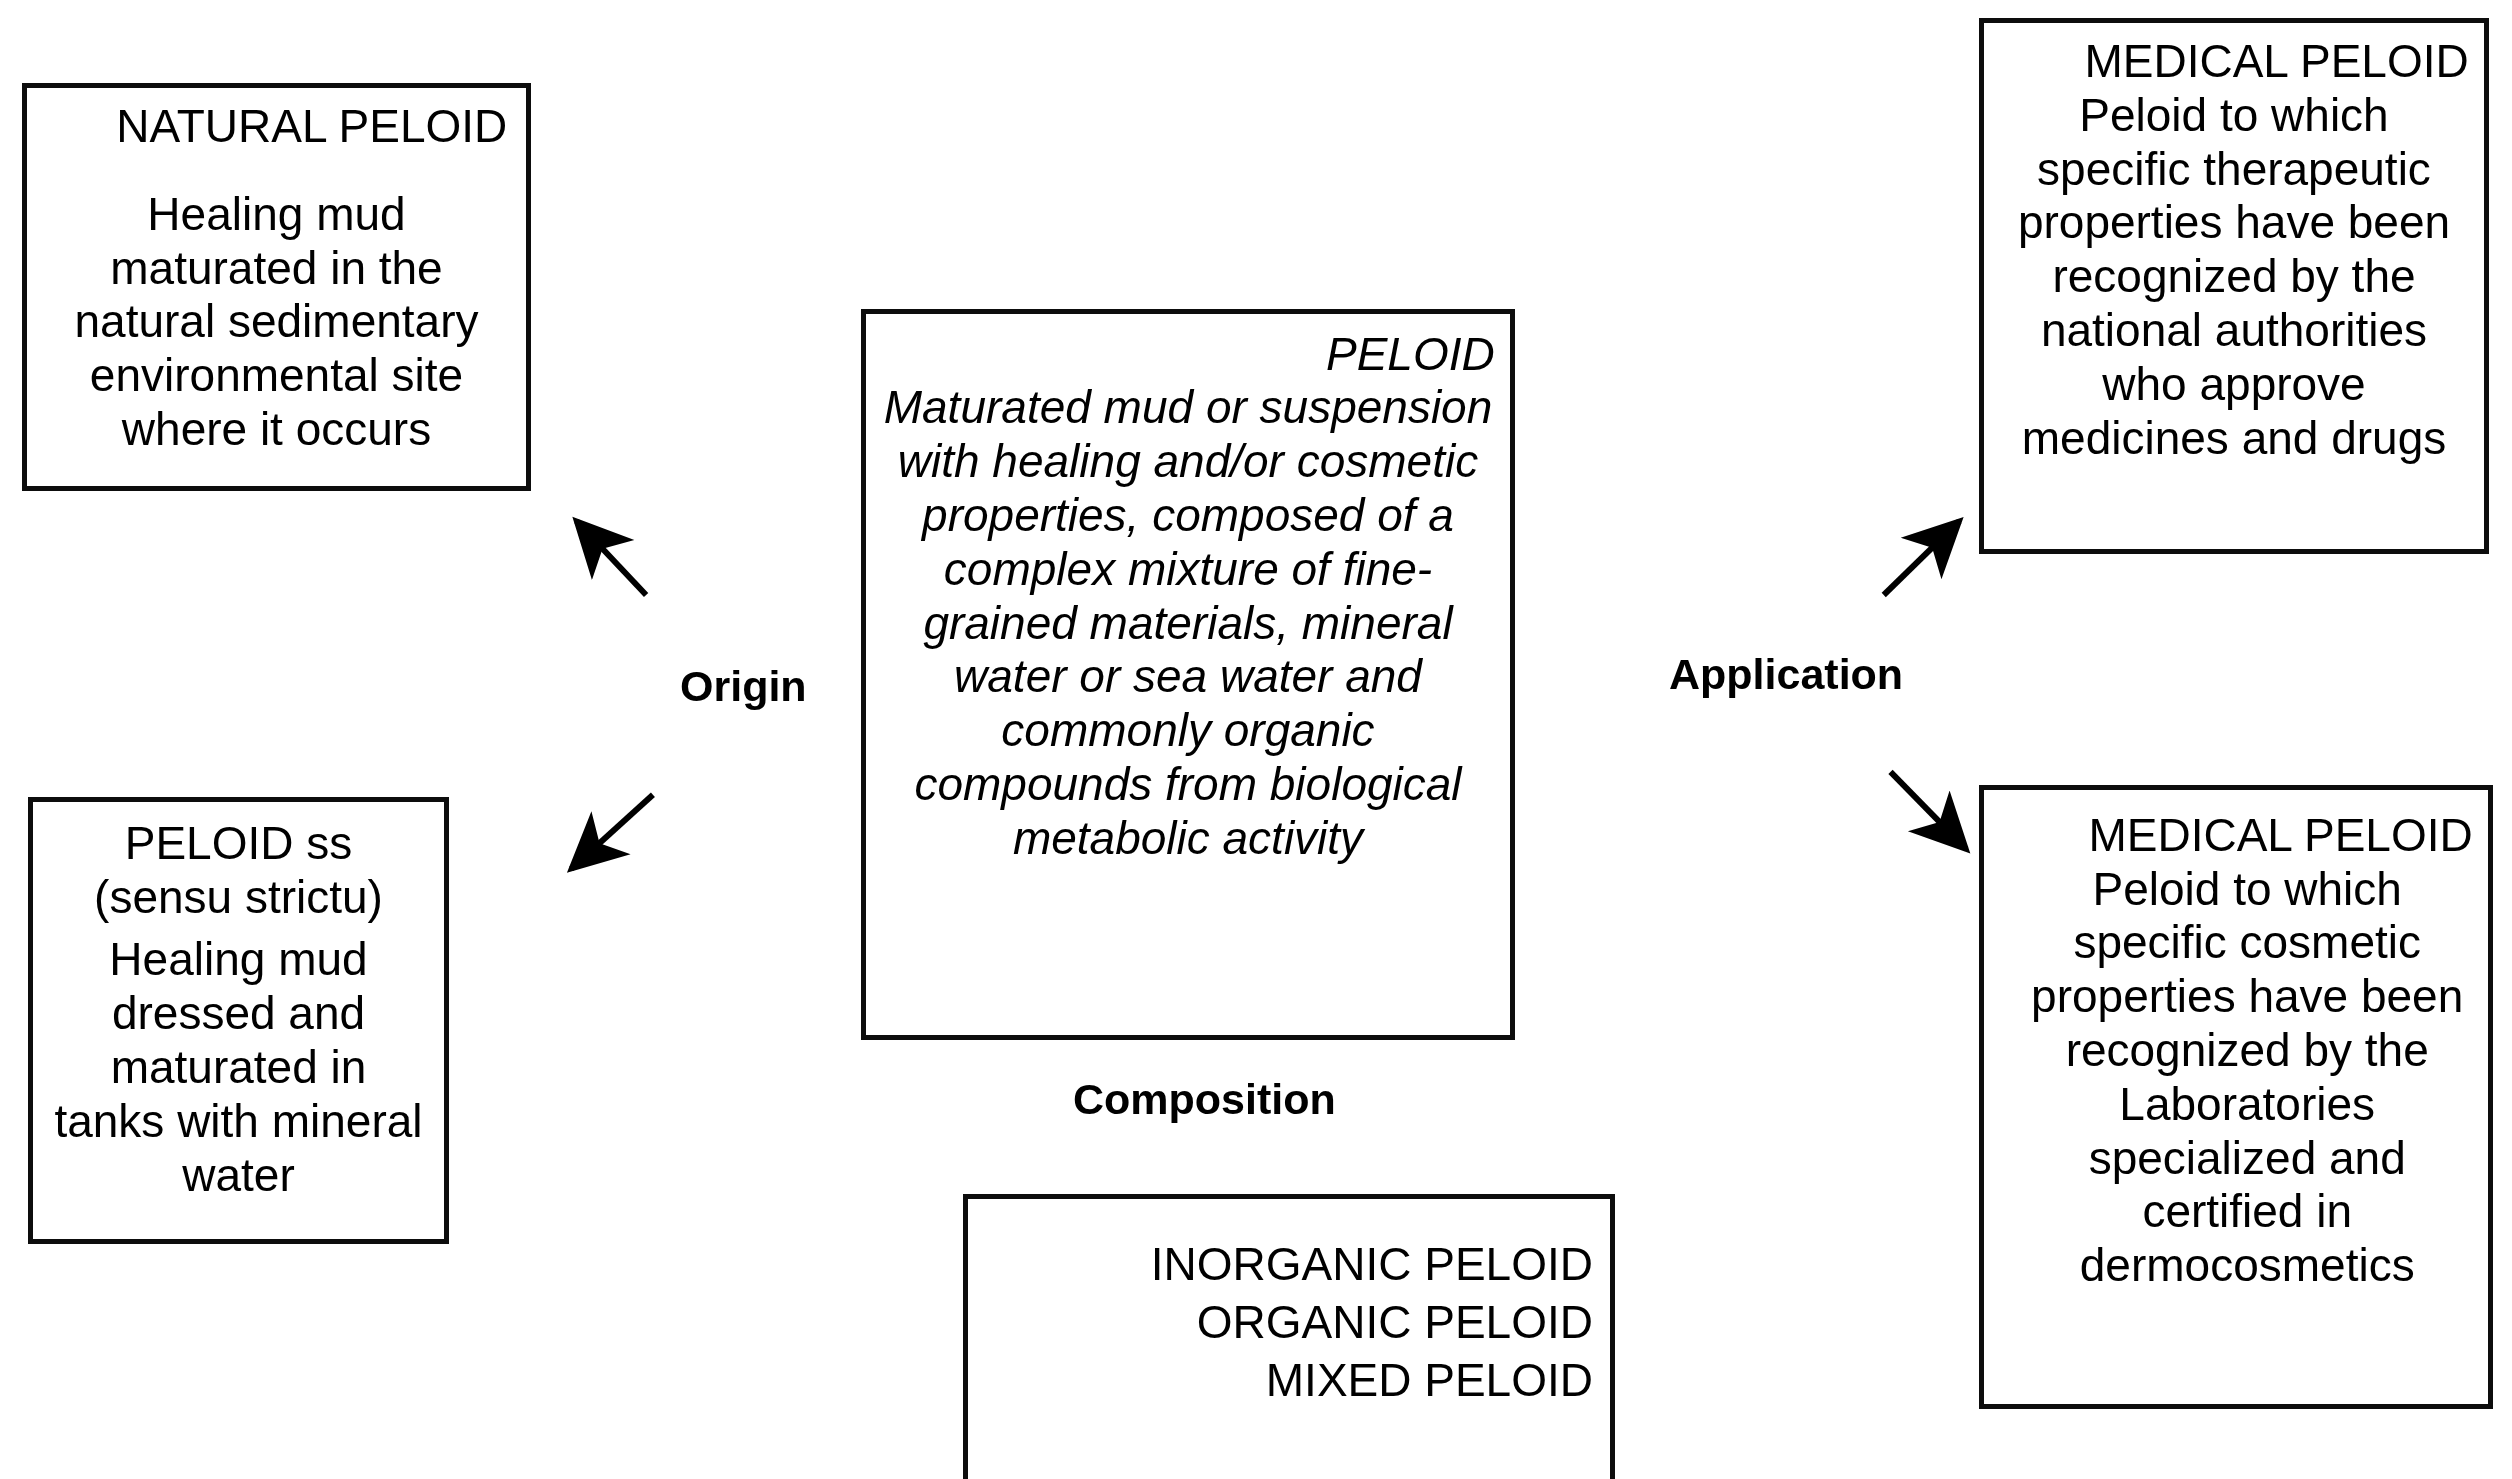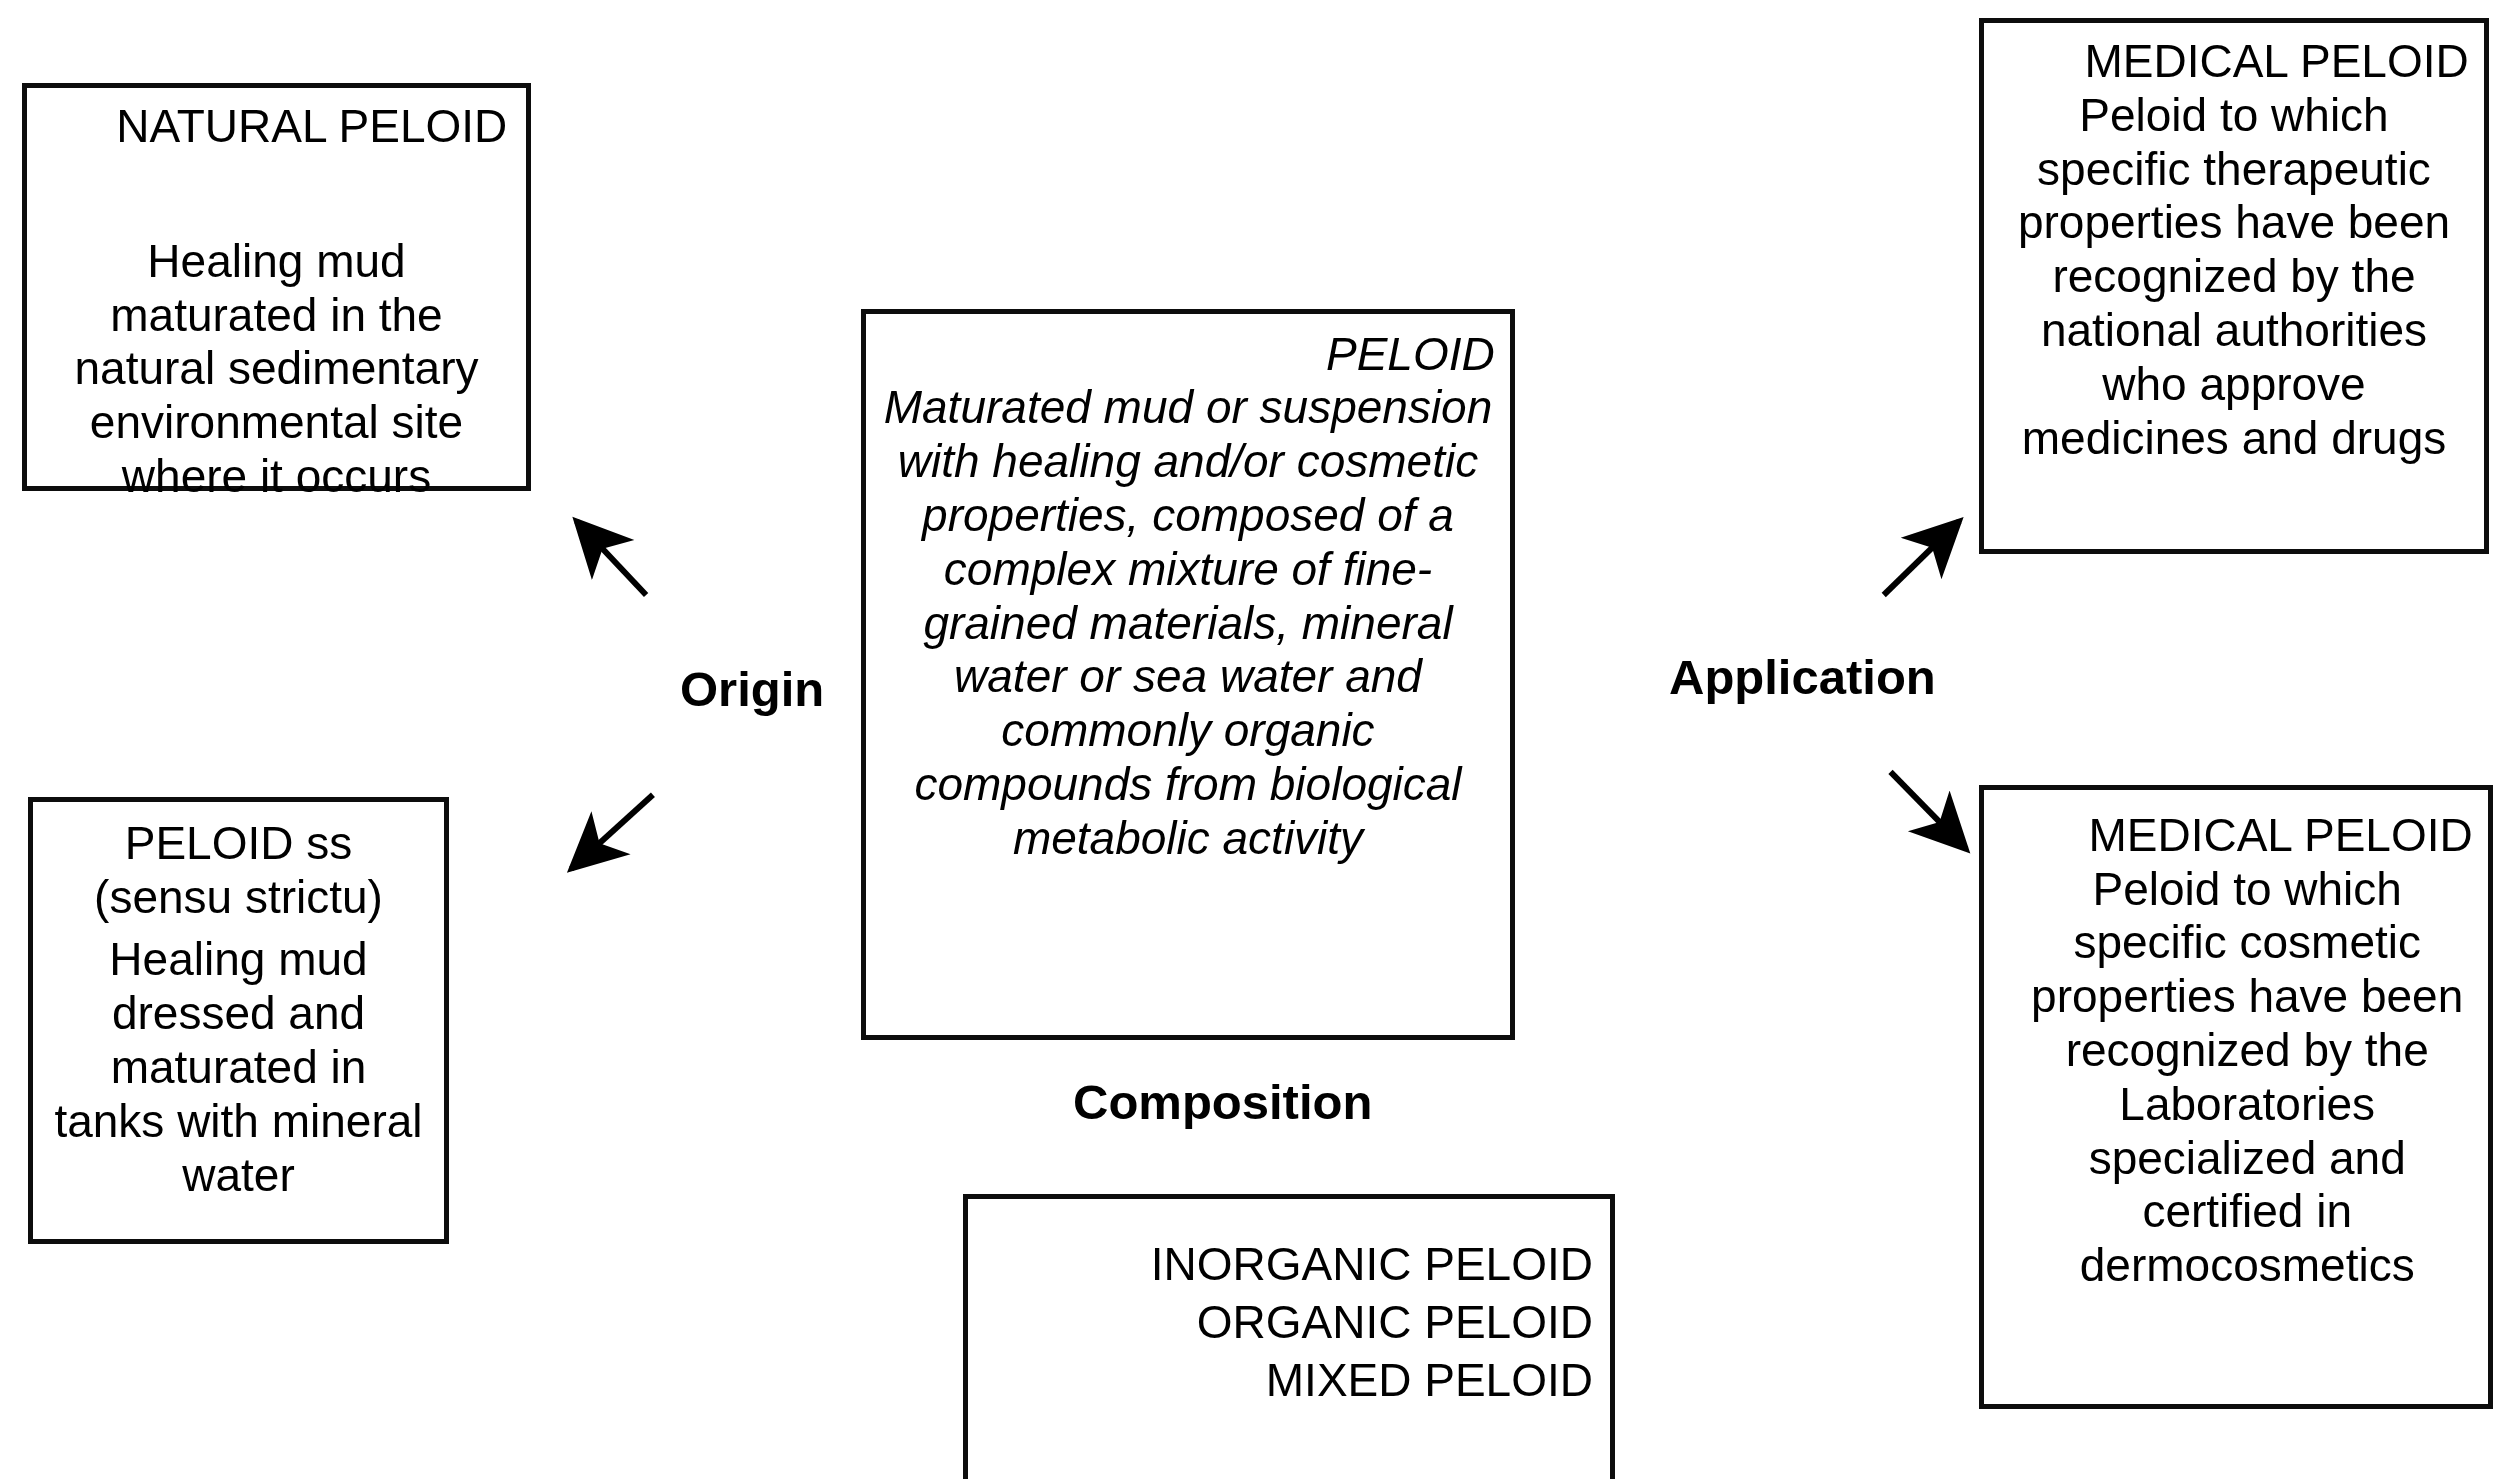--- a/index.html
+++ b/index.html
@@ -35,21 +35,20 @@
   }
   .box-body {
     font-size: 46px;
     line-height: 1.17;
   }
 
   
   #box-natural-peloid {
     left: 22px; top: 83px; width: 509px; height: 408px;
     padding: 12px 18.7px 0 18.7px;
-    gap: 47px;
   }
   #box-natural-peloid .box-body { max-width: 476px; margin-top: 34px; }
 
   #box-peloid-ss {
     left: 28px; top: 797px; width: 421px; height: 447px;
     padding: 15.3px 20.4px 0 20.4px;
   }
   #box-peloid-ss .box-title { white-space: normal; max-width: 451px; }
   #box-peloid-ss .box-body { max-width: 485px; margin-top: 8.5px; }
 
@@ -79,21 +78,21 @@
   #box-medical-peloid-cosmetic {
     left: 1979px; top: 785px; width: 514px; height: 624px;
     padding: 18.7px 15.3px 0 15.3px;
   }
   #box-medical-peloid-cosmetic .box-body { max-width: 451px; }
 
   
   .conn-label {
     position: absolute;
     font-weight: bold;
-    font-size: 49px;
+    font-size: 43px;
     line-height: 1;
     white-space: nowrap;
   }
   #label-origin { left: 680px; top: 665px; }
   #label-application { left: 1669px; top: 653px; }
   #label-composition { left: 1073px; top: 1078px; }
 
   
   #arrows {
     position: absolute;

